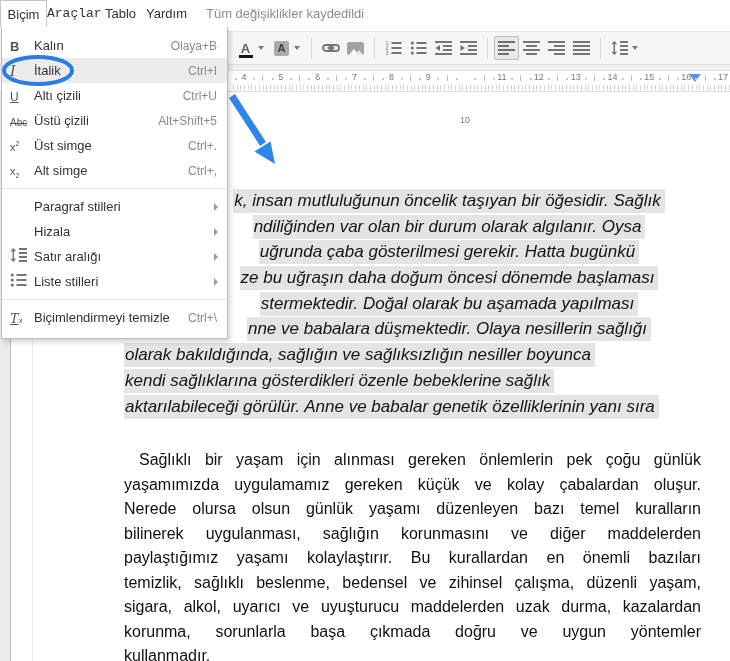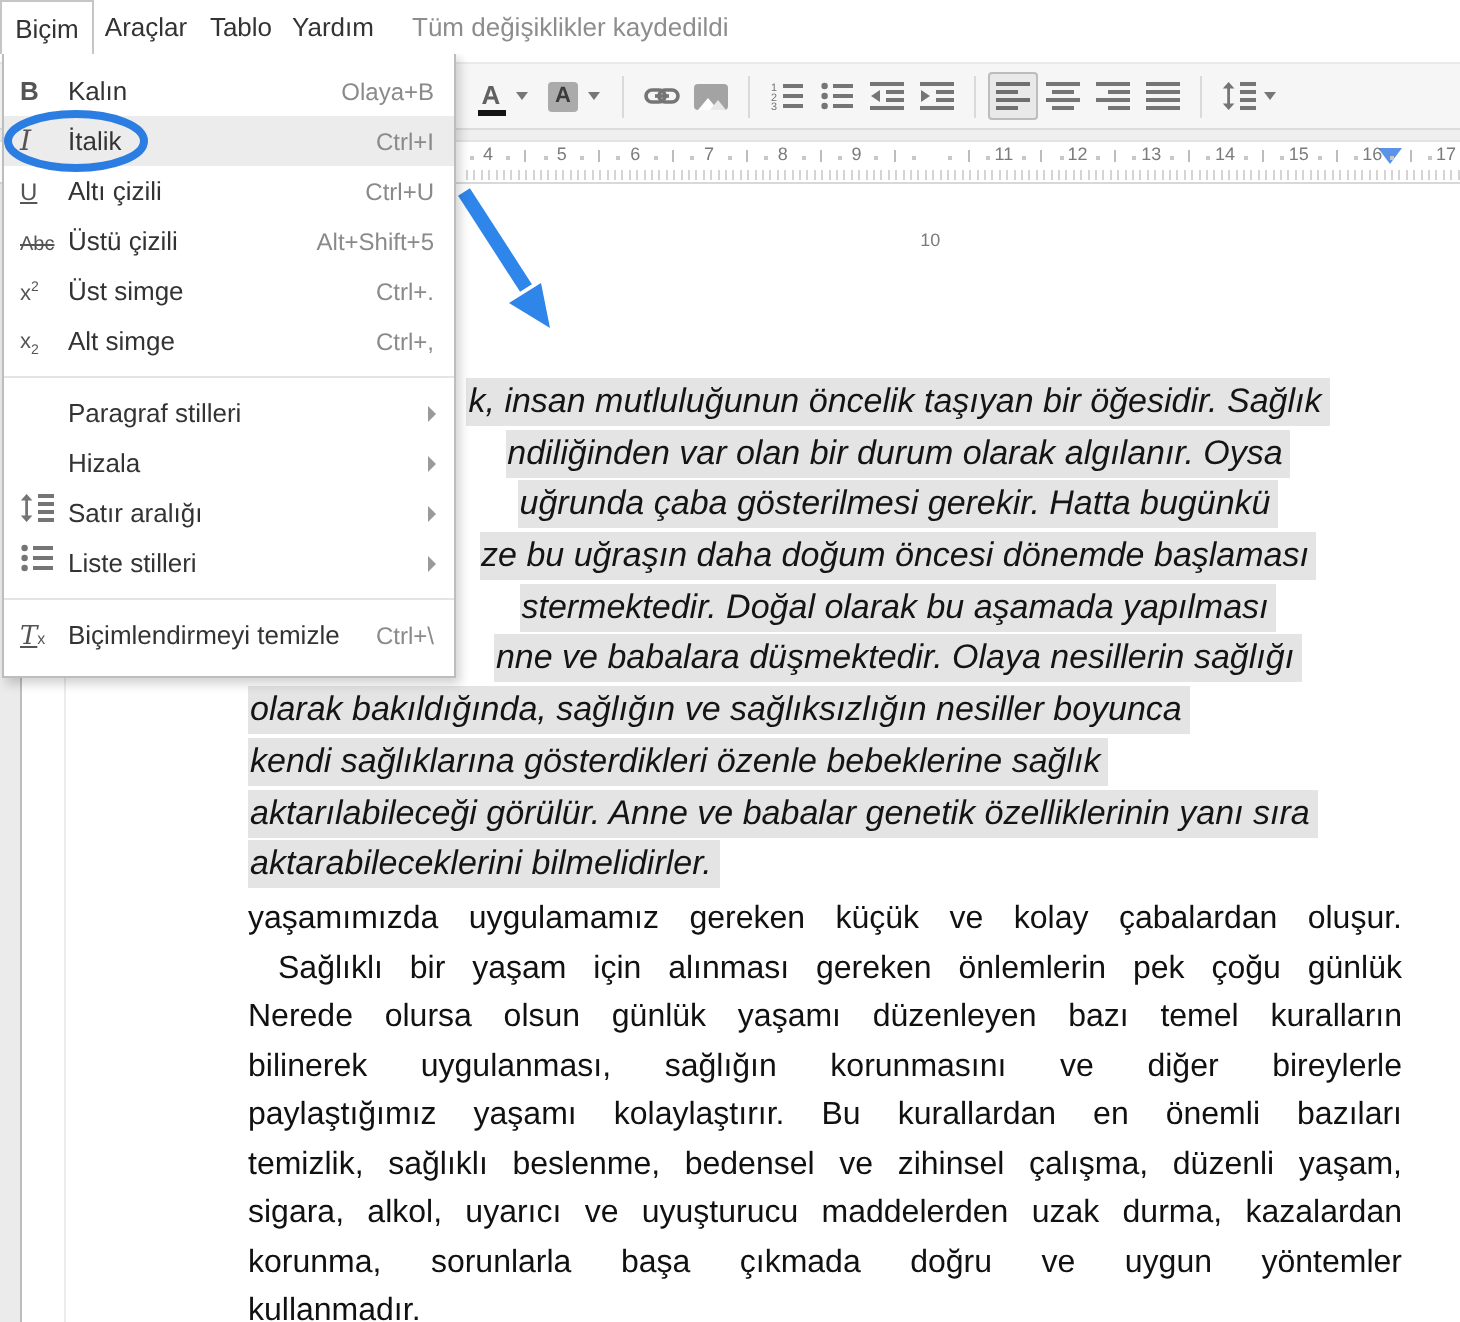--- a/index.html
+++ b/index.html
@@ -65,27 +65,26 @@
 <div id="para1">
     <div class="p1line clipped"><span class="hl">k, insan mutluluğunun öncelik taşıyan bir öğesidir. Sağlık</span></div>
     <div class="p1line clipped"><span class="hl">ndiliğinden var olan bir durum olarak algılanır. Oysa</span></div>
     <div class="p1line clipped"><span class="hl">uğrunda çaba gösterilmesi gerekir. Hatta bugünkü</span></div>
     <div class="p1line clipped"><span class="hl">ze bu uğraşın daha doğum öncesi dönemde başlaması</span></div>
     <div class="p1line clipped"><span class="hl">stermektedir. Doğal olarak bu aşamada yapılması</span></div>
     <div class="p1line clipped"><span class="hl">nne ve babalara düşmektedir. Olaya nesillerin sağlığı</span></div>
     <div class="p1line"><span class="hl">olarak bakıldığında, sağlığın ve sağlıksızlığın nesiller boyunca</span></div>
     <div class="p1line"><span class="hl">kendi sağlıklarına gösterdikleri özenle bebeklerine sağlık</span></div>
     <div class="p1line"><span class="hl">aktarılabileceği görülür. Anne ve babalar genetik özelliklerinin yanı sıra</span></div>
-    <div class="p1line"><span class="hl">aktarabileceklerini bilmelidirler.</span></div>
   </div>
 <div id="para2">
+    <div class="p2line first">Sağlıklı bir yaşam için alınması gereken önlemlerin pek çoğu günlük</div>
     <div class="p2line">yaşamımızda  uygulamamız gereken küçük ve kolay çabalardan oluşur.</div>
-    <div class="p2line first">Sağlıklı bir yaşam için alınması gereken önlemlerin pek çoğu günlük</div>
     <div class="p2line">Nerede olursa olsun günlük yaşamı düzenleyen bazı temel kuralların</div>
-    <div class="p2line">bilinerek uygulanması, sağlığın korunmasını ve diğer bireylerle</div>
+    <div class="p2line">bilinerek uygulanması, sağlığın korunmasını ve diğer maddelerden</div>
     <div class="p2line">paylaştığımız yaşamı kolaylaştırır. Bu kurallardan en önemli bazıları</div>
     <div class="p2line">temizlik, sağlıklı beslenme, bedensel ve zihinsel çalışma, düzenli yaşam,</div>
     <div class="p2line">sigara, alkol, uyarıcı ve uyuşturucu maddelerden uzak durma, kazalardan</div>
     <div class="p2line">korunma, sorunlarla başa çıkmada doğru ve uygun yöntemler</div>
     <div class="p2line last">kullanmadır.</div>
   </div>
 
 <div id="toolbar">
   <div id="tb-items">
       <div class="tb-btn">
@@ -304,21 +303,21 @@
     <div class="rl-dot" style="left: 658.55px;"></div>
     <div class="rl-dot" style="left: 676.95px;"></div>
     <div class="rl-bar" style="left: 704.6px;"></div>
     <div class="rl-dot" style="left: 695.4px;"></div>
     <div class="rl-dot" style="left: 713.8px;"></div>
   </div>
 
 <div id="menubar">
   <div id="mb-items" style="display:flex;align-items:center;height:27px;">
       <div class="mb-item active" style="width: 47px;">Biçim</div>
-      <div class="mb-item" style="width: 52px;">Araçlar</div>
+      <div class="mb-item" style="width: 52px; font-family: Liberation Mono, monospace;">Araçlar</div>
       <div class="mb-item" style="width: 43px;">Tablo</div>
       <div class="mb-item" style="width: 49px;">Yardım</div>
     </div>
   <span id="mb-status">Tüm değişiklikler kaydedildi</span>
 </div>
 
 <div id="dropdown">
     <div class="dd-row">
       <span class="dd-icon"><b style="font-size:13px;color:#555">B</b></span>
       <span class="dd-label">Kalın</span>

